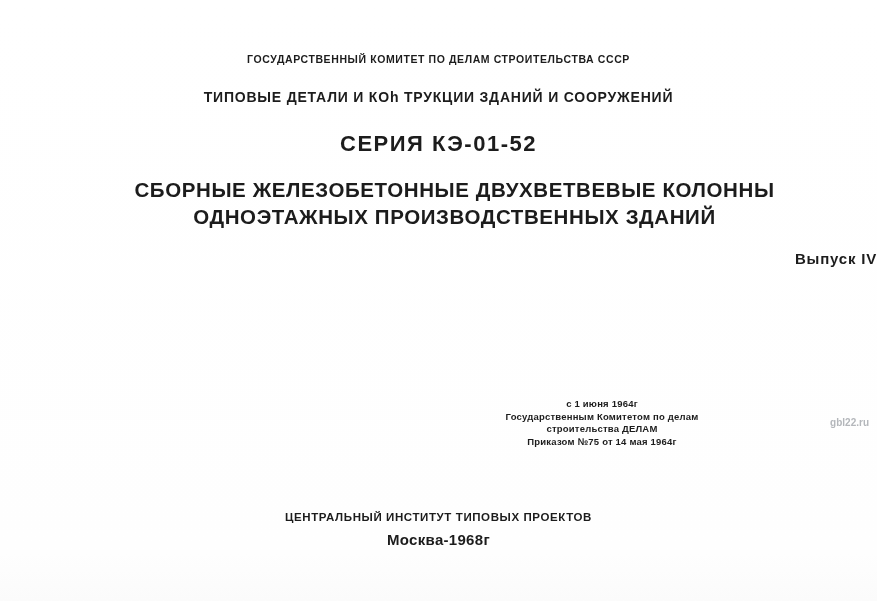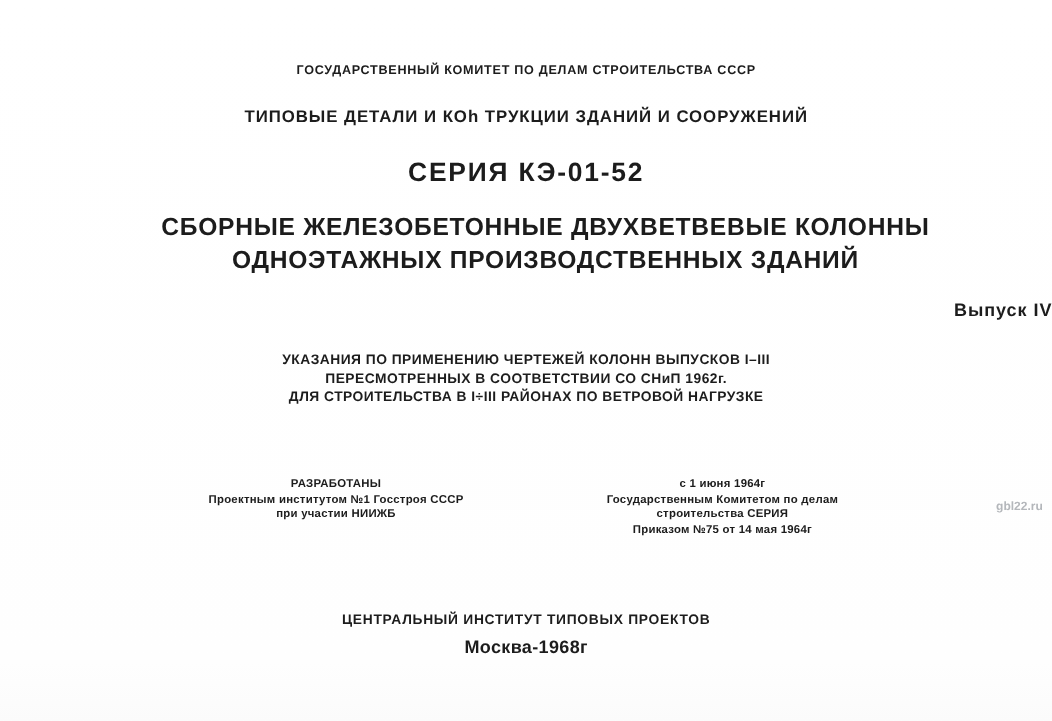--- a/index.html
+++ b/index.html
@@ -119,36 +119,26 @@
 
   <div class="line series">СЕРИЯ КЭ-01-52</div>
 
   <div class="main-title">
     <div>СБОРНЫЕ ЖЕЛЕЗОБЕТОННЫЕ ДВУХВЕТВЕВЫЕ КОЛОННЫ</div>
     <div>ОДНОЭТАЖНЫХ ПРОИЗВОДСТВЕННЫХ ЗДАНИЙ</div>
   </div>
 
   <div class="line issue">Выпуск IV</div>
 
-  <div class="subtitle">
-    <div>УКАЗАНИЯ ПО ПРИМЕНЕНИЮ ЧЕРТЕЖЕЙ КОЛОНН ВЫПУСКОВ I–III</div>
-    <div>ПЕРЕСМОТРЕННЫХ В СООТВЕТСТВИИ СО СНиП 1962г.</div>
-    <div>ДЛЯ СТРОИТЕЛЬСТВА В I÷III РАЙОНАХ ПО ВЕТРОВОЙ НАГРУЗКЕ</div>
-  </div>
 
-  <div class="block developed">
-    <div>РАЗРАБОТАНЫ</div>
-    <div>Проектным институтом №1 Госстроя СССР</div>
-    <div>при участии НИИЖБ</div>
-  </div>
 
   <div class="block approved">
     <div>с 1 июня 1964г</div>
     <div>Государственным Комитетом по делам</div>
-    <div>строительства СЕРИЯ</div>
+    <div>строительства ДЕЛАМ</div>
     <div>Приказом №75 от 14 мая 1964г</div>
   </div>
 
   <div class="line institute">ЦЕНТРАЛЬНЫЙ ИНСТИТУТ ТИПОВЫХ ПРОЕКТОВ</div>
 
   <div class="line city-year">Москва-1968г</div>
 
   <div class="watermark">gbl22.ru</div>
 
 </div>

